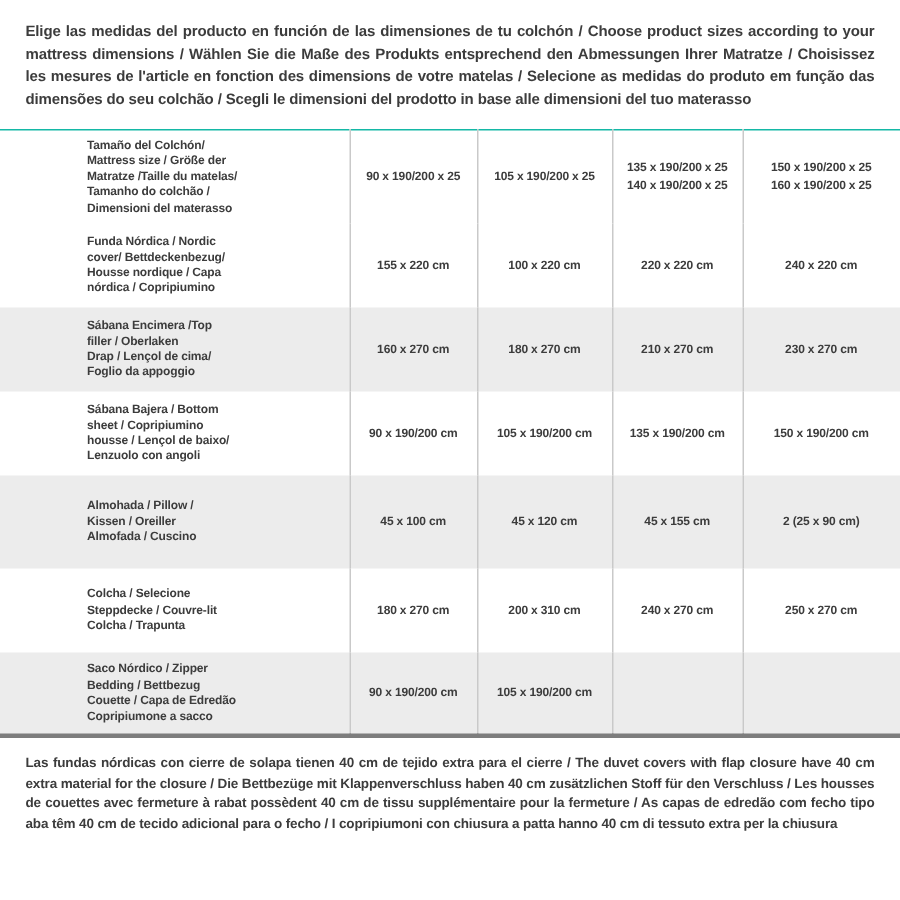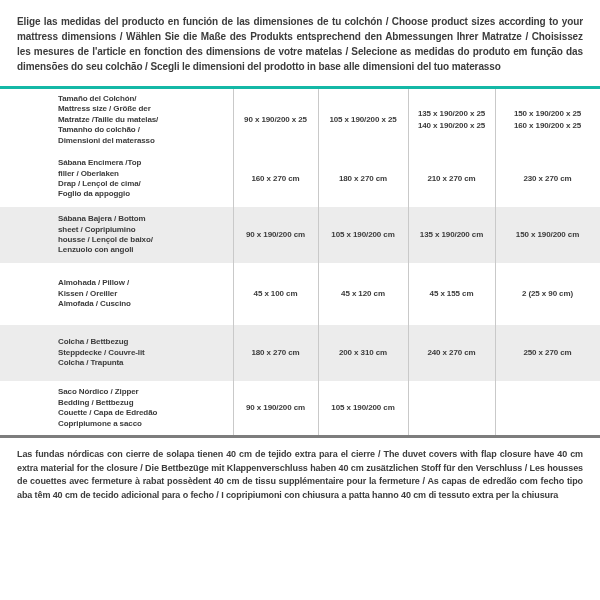--- a/index.html
+++ b/index.html
@@ -18,21 +18,21 @@
     margin: 14px 17px 12px 17px;
     font-size: 10px;
     line-height: 1.5;
     text-align: justify;
     letter-spacing: -0.1px;
   }
   table.size-table {
     width: 600px;
     border-collapse: collapse;
     table-layout: fixed;
-    border-top: 3px solid #14b8a6;
+    border-top: 1px solid #14b8a6;
     border-bottom: 3px solid #7d7d7d;
   }
   table.size-table tr { height: 56px; }
   table.size-table tr:nth-child(3),
   table.size-table tr:nth-child(5),
   table.size-table tr:nth-child(7) { background: #ececec; }
   td {
     font-size: 8px;
     vertical-align: middle;
     padding: 2px 0;
@@ -85,20 +85,31 @@
 Dimensioni del materasso</td>
         <td class="val">90 x 190/200 x 25</td>
         <td class="val">105 x 190/200 x 25</td>
         <td class="val">135 x 190/200 x 25
 140 x 190/200 x 25</td>
         <td class="val">150 x 190/200 x 25
 160 x 190/200 x 25</td>
         <td class="val">180 x 190/200 x 25</td>
       </tr>
       <tr>
+        <td class="label">Funda Nórdica /  Nordic
+cover/ Bettdeckenbezug/
+Housse nordique  / Capa
+nórdica / Copripiumino</td>
+        <td class="val">155 x 220 cm</td>
+        <td class="val">100 x 220 cm</td>
+        <td class="val">220 x 220 cm</td>
+        <td class="val">240 x 220 cm</td>
+        <td class="val">260 x 220 cm</td>
+      </tr>
+      <tr>
         <td class="label">Sábana Encimera /Top
 filler / Oberlaken
 Drap / Lençol de cima/
 Foglio da appoggio</td>
         <td class="val">160 x 270 cm</td>
         <td class="val">180 x 270 cm</td>
         <td class="val">210 x 270 cm</td>
         <td class="val">230 x 270 cm</td>
         <td class="val">260 x 270 cm</td>
       </tr>
@@ -117,21 +128,21 @@
         <td class="label">Almohada  / Pillow /
 Kissen / Oreiller
 Almofada / Cuscino</td>
         <td class="val">45 x 100 cm</td>
         <td class="val">45 x 120 cm</td>
         <td class="val">45 x 155 cm</td>
         <td class="val">2 (25 x 90 cm)</td>
         <td class="val">2 (45 x 110 cm)</td>
       </tr>
       <tr>
-        <td class="label">Colcha / Bettbezug
+        <td class="label">Colcha / Selecione
 Steppdecke / Couvre-lit
 Colcha / Trapunta</td>
         <td class="val">180 x 270 cm</td>
         <td class="val">200 x 310 cm</td>
         <td class="val">240 x 270 cm</td>
         <td class="val">250 x 270 cm</td>
         <td class="val">270 x 270 cm</td>
       </tr>
       <tr>
         <td class="label">Saco Nórdico / Zipper

